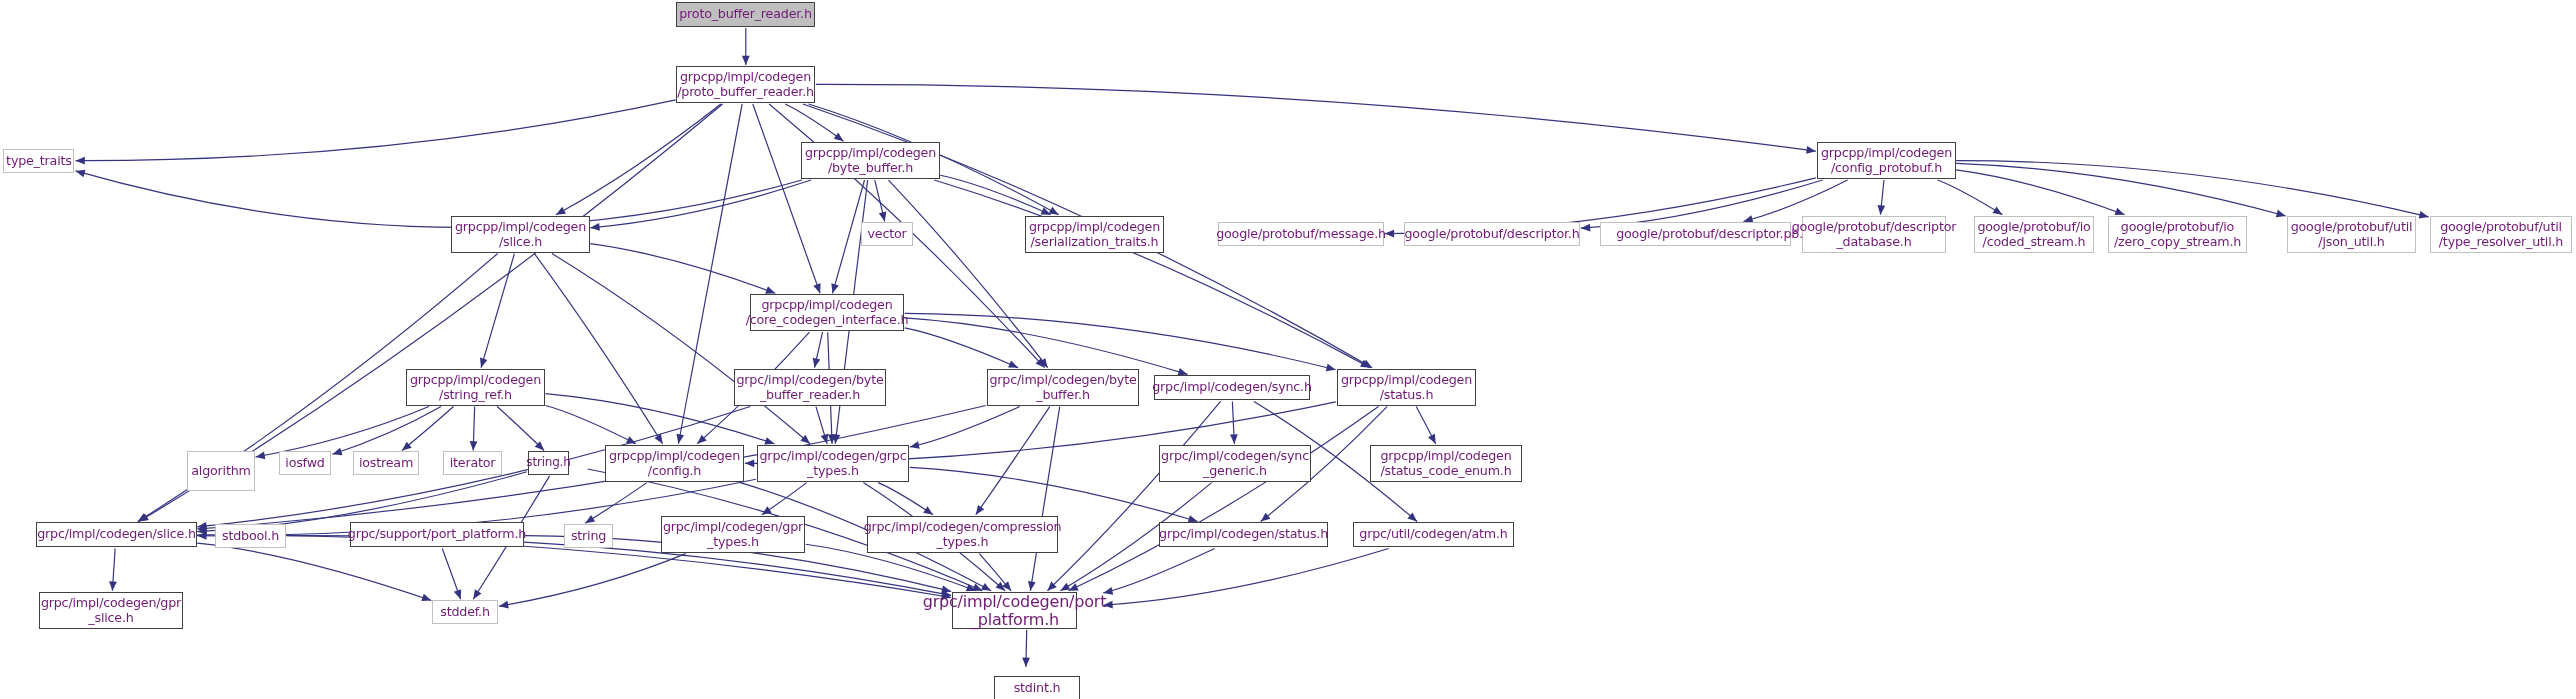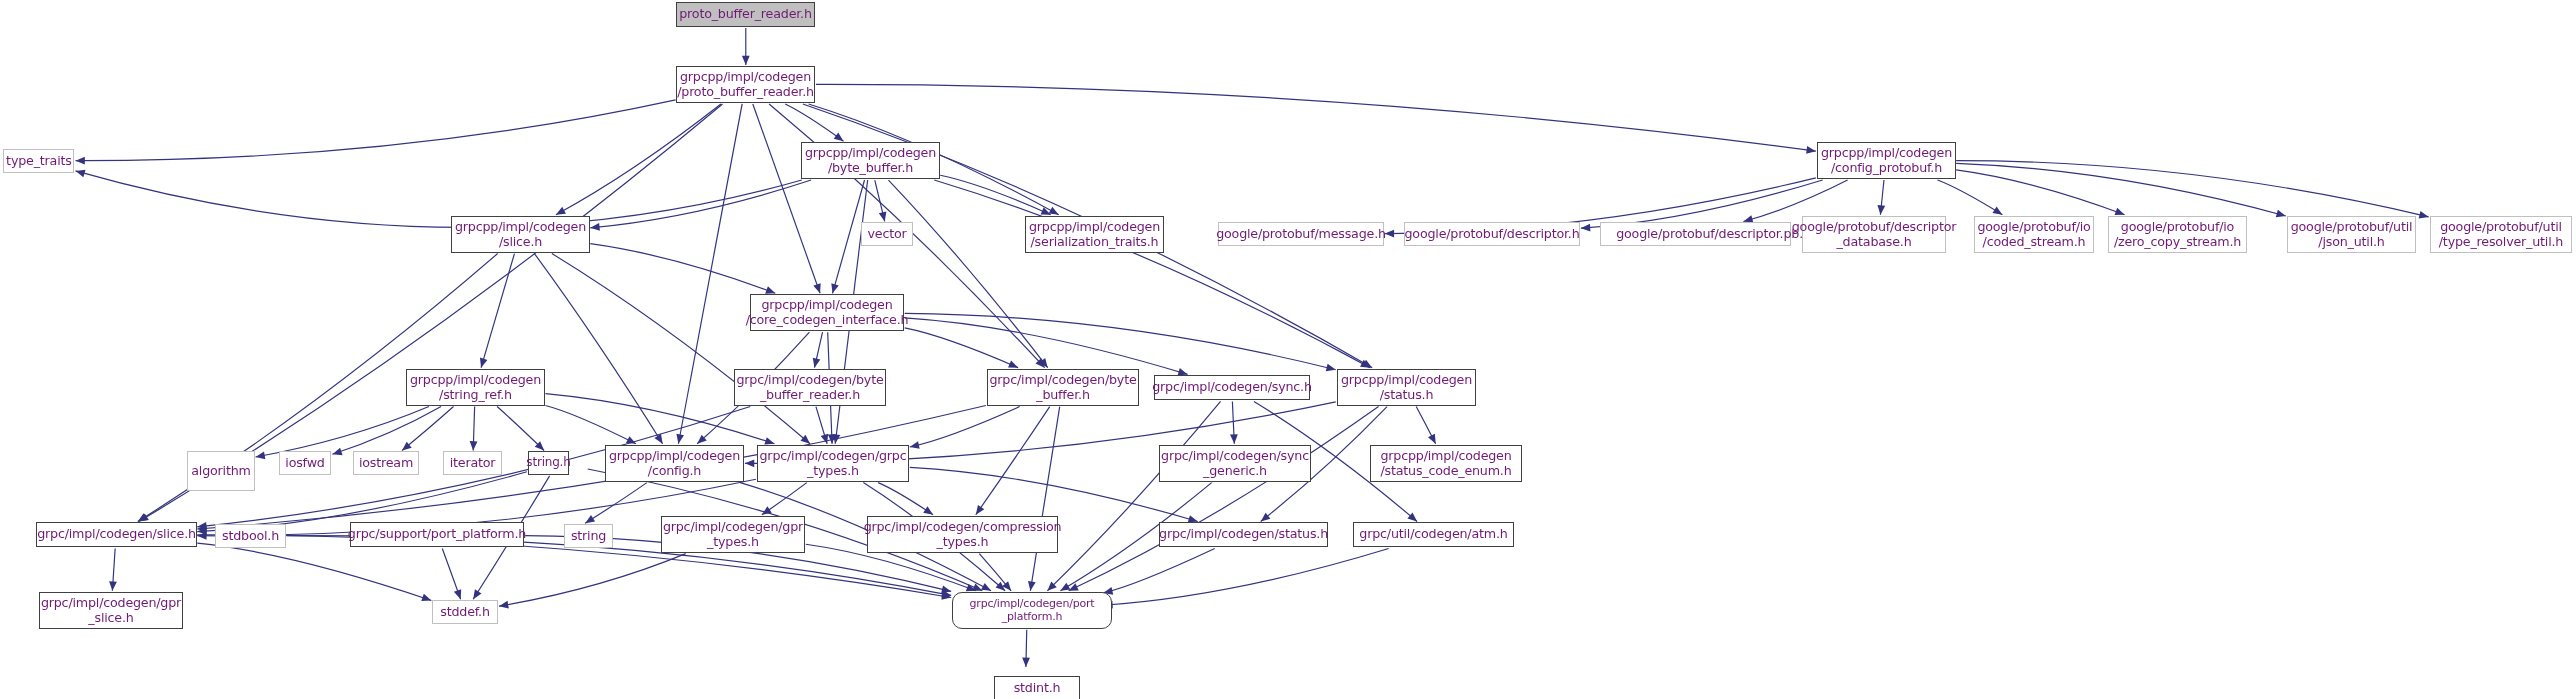--- a/index.html
+++ b/index.html
@@ -277,17 +277,17 @@
     <div class="node lvl-light" style="left: 540px; top: 524px; width: 49px; height: 24px; font-size: 12.7px; margin-left: 24px;"><span class="node-label">string</span></div>
     <div class="node lvl-strong" style="left: 661px; top: 516px; width: 144px; height: 37px; font-size: 12.7px;"><span class="node-label">grpc/impl/codegen/gpr
 _types.h</span></div>
     <div class="node lvl-strong" style="left: 867px; top: 516px; width: 191px; height: 37px; font-size: 12.7px;"><span class="node-label">grpc/impl/codegen/compression
 _types.h</span></div>
     <div class="node lvl-strong" style="left: 1159px; top: 522px; width: 169px; height: 25px; font-size: 12.7px;"><span class="node-label">grpc/impl/codegen/status.h</span></div>
     <div class="node lvl-strong" style="left: 1353px; top: 522px; width: 161px; height: 25px; font-size: 12.7px;"><span class="node-label">grpc/util/codegen/atm.h</span></div>
     <div class="node lvl-strong" style="left: 39px; top: 592px; width: 144px; height: 37px; font-size: 12.7px;"><span class="node-label">grpc/impl/codegen/gpr
 _slice.h</span></div>
     <div class="node lvl-light" style="left: 432px; top: 600px; width: 66px; height: 24px; font-size: 12.7px;"><span class="node-label">stddef.h</span></div>
-    <div class="node lvl-strong" style="left: 952px; top: 592px; width: 160px; height: 37px; font-size: 11px; border-radius: 10px;"><span class="node-label">grpc/impl/codegen/port
+    <div class="node lvl-strong" style="left: 952px; top: 592px; width: 125px; height: 37px; font-size: 16px;"><span class="node-label">grpc/impl/codegen/port
 _platform.h</span></div>
     <div class="node lvl-strong" style="left: 994px; top: 676px; width: 86px; height: 24px; font-size: 12.7px;"><span class="node-label">stdint.h</span></div>
   </div>
 
 
 </body></html>

